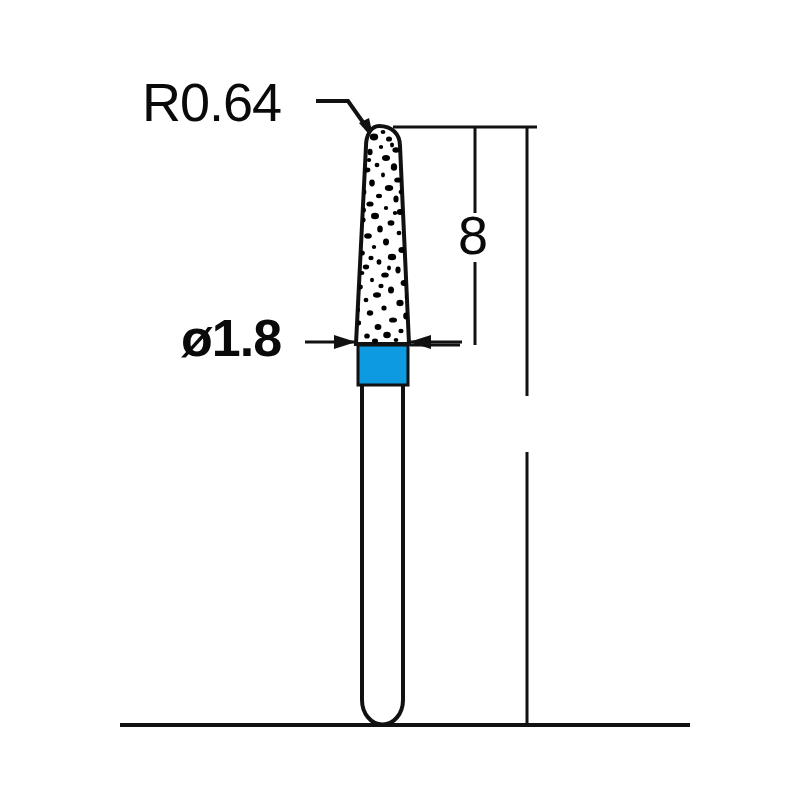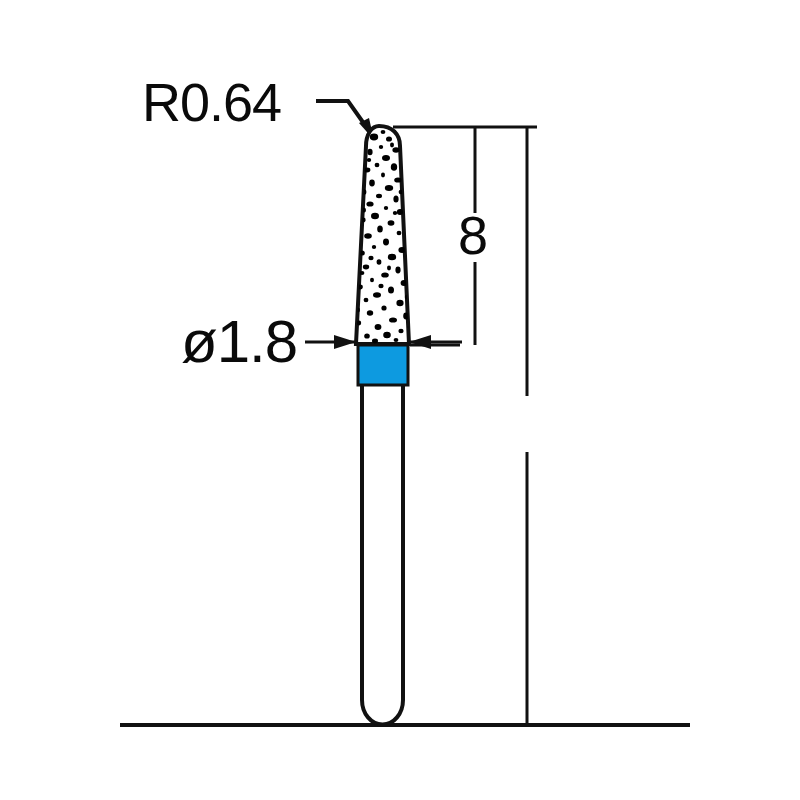--- a/index.html
+++ b/index.html
@@ -33,22 +33,23 @@
   }
   #label-radius {
     left: 142px;
     top: 75px;
     font-size: 54px;
     letter-spacing: -1px;
   }
   #label-diameter {
     left: 181px;
     top: 312px;
-    font-size: 60px;
+    font-size: 52px;
     letter-spacing: -1px;
+    font-weight: bold;
   }
   #label-head-length {
     left: 458px;
     top: 208px;
     font-size: 54px;
   }
   #label-total-length {
     left: 489px;
     top: 396px;
     font-size: 54px;

